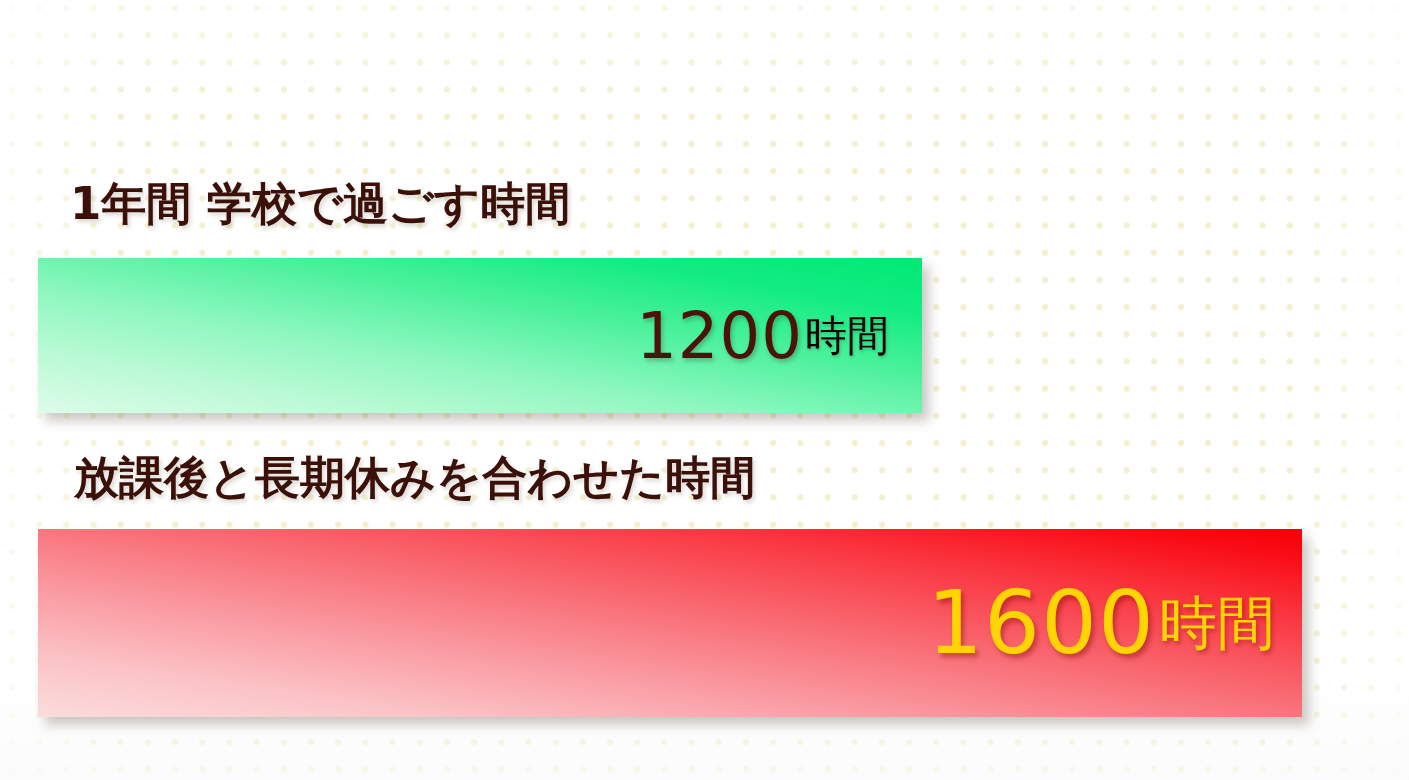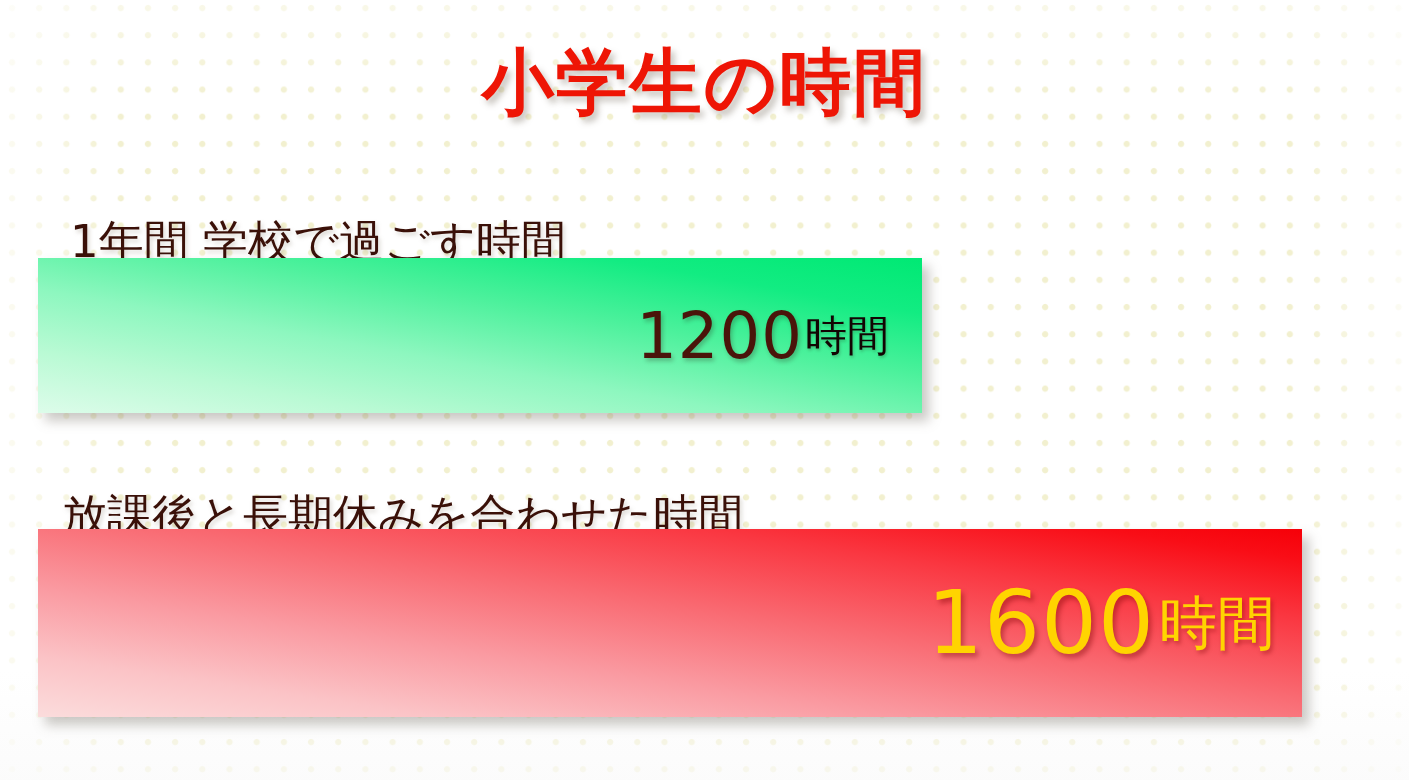--- a/index.html
+++ b/index.html
@@ -59,30 +59,29 @@
     letter-spacing: 2px;
     color: #ee1505;
     text-shadow: 4px 5px 6px rgba(120,110,95,0.40);
     white-space: nowrap;
   }
 
   
   .bar-label {
     position: absolute;
     font-family: "DejaVu Sans", "Liberation Sans", sans-serif;
-    font-weight: 400;
+    font-weight: 700;
     font-size: 45px;
     line-height: 1;
     color: #3a1008;
     white-space: nowrap;
     text-shadow: 2px 3px 4px rgba(150,140,125,0.35);
-    margin-top: 38px;
   }
   #label-school   { left: 70px; top: 181px; }
-  #label-outside  { left: 62px; top: 455px; }
+  #label-outside  { left: 74px; top: 455px; }
 
   
   .bar {
     position: absolute;
     box-shadow: 7px 8px 11px rgba(105,100,90,0.35);
     display: flex;
     align-items: center;
     justify-content: flex-end;
     overflow: hidden;
   }
@@ -159,21 +158,20 @@
   }
 </style>
 </head>
 <body>
 
 <div class="stage">
 
   <div class="dot-layer"></div>
   <div class="sheen"></div>
 
-  <div class="title">小学生の時間</div>
 
   <div class="bar-label" id="label-school">1年間 学校で過ごす時間</div>
 
   <div class="bar" id="bar-school">
     <div class="bar-value" id="value-school">
       <span class="num">1200</span>
       <span class="unit">時間</span>
     </div>
   </div>
 

